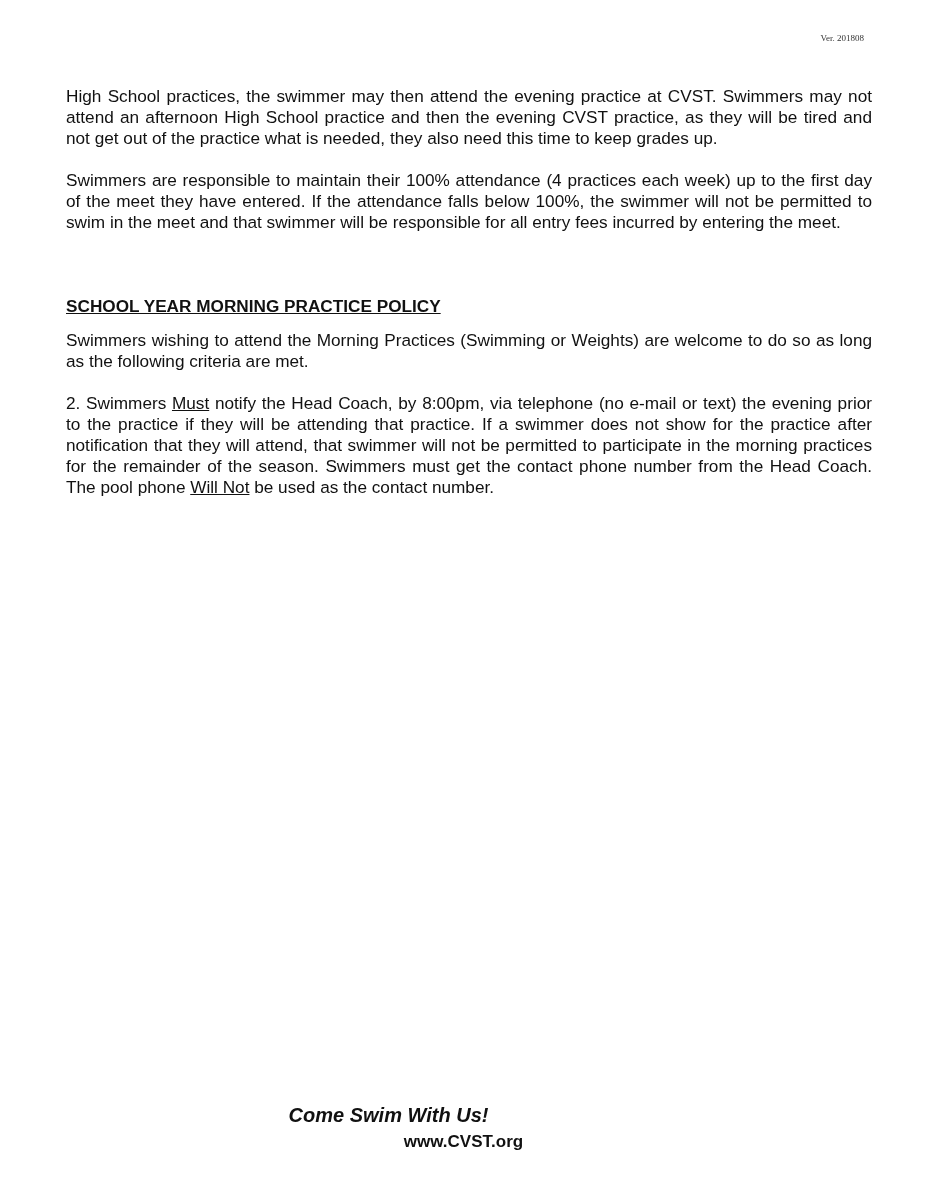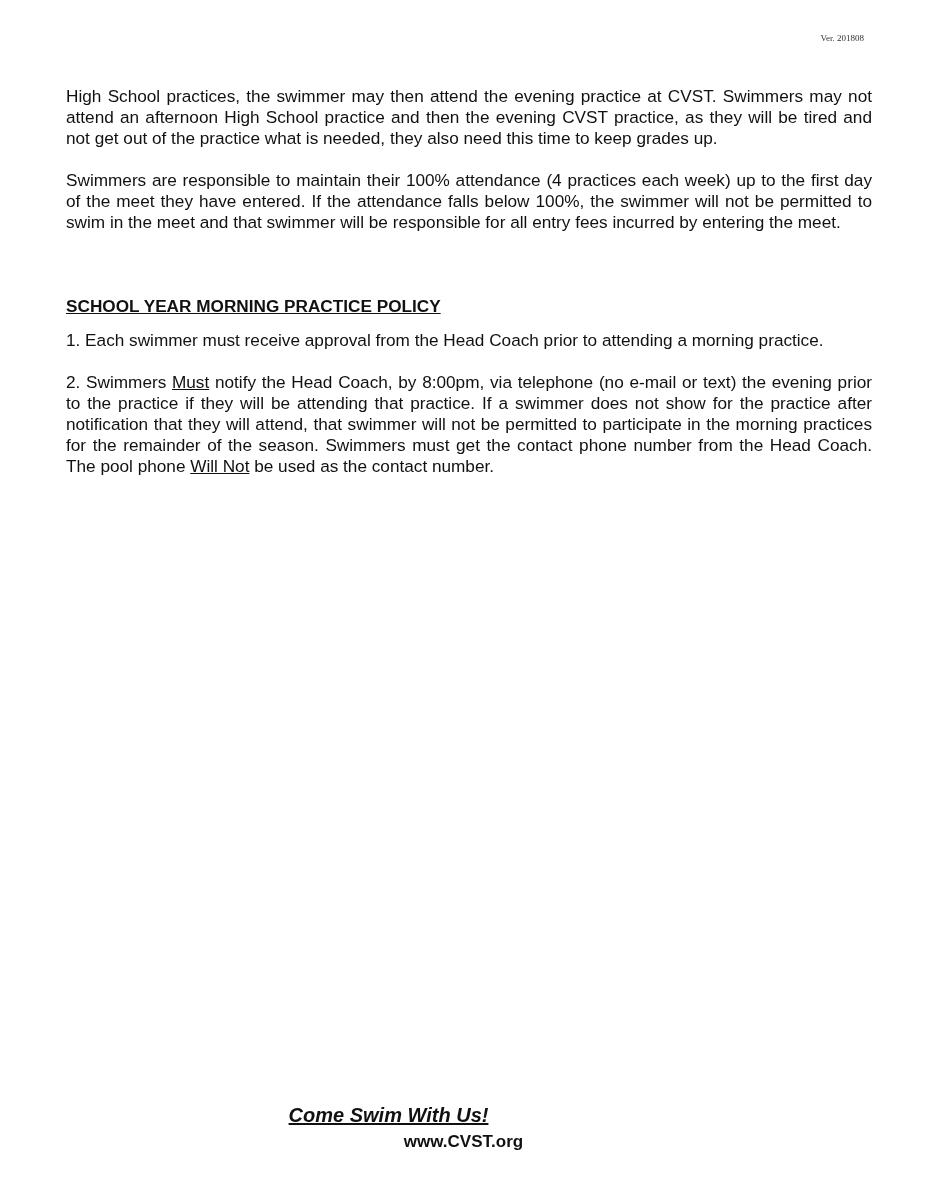--- a/index.html
+++ b/index.html
@@ -4,35 +4,35 @@
 <style>
   html, body { margin: 0; padding: 0; background: #ffffff; }
   body { width: 927px; height: 1200px; position: relative; overflow: hidden; color: #111; }
   .version { position: absolute; top: 33px; right: 63px; font-family: "Liberation Serif", serif; font-size: 9px; color: #333; }
   .content { position: absolute; left: 66px; top: 86px; width: 806px; font-family: Liberation Sans, sans-serif; font-size: 17.2px; line-height: 21px; }
   .p { margin: 0 0 21px 0; text-align: justify; }
   .heading { font-weight: bold; text-decoration: underline; margin: 0 0 13px 0; }
   .spacer { height: 42px; }
   .u { text-decoration: underline; }
   .footer { position: absolute; left: 0; width: 927px; text-align: center; font-family: "Liberation Sans", sans-serif; font-weight: bold; }
-  .footer .slogan { position: absolute; top: 1104px; width: 777px; font-size: 20px; font-style: italic; text-decoration: underline; }
+  .footer .slogan { position: absolute; top: 1104px; width: 777px; font-size: 20px; font-style: italic; }
   .footer .url { position: absolute; top: 1132px; width: 927px; font-size: 17px; }
 </style>
 </head>
 <body>
 
 <div class="version">Ver. 201808</div>
 
 <div class="content">
   <p class="p">High School practices, the swimmer may then attend the evening practice at CVST.  Swimmers may not attend an afternoon High School practice and then the evening CVST practice, as they will be tired and not get out of the practice what is needed, they also need this time to keep grades up.</p>
   <p class="p">Swimmers are responsible to maintain their 100% attendance (4 practices each week) up to the first day of the meet they have entered.  If the attendance falls below 100%, the swimmer will not be permitted to swim in the meet and that swimmer will be responsible for all entry fees incurred by entering the meet.</p>
 
   <div class="spacer"></div>
 
   <p class="heading">SCHOOL YEAR MORNING PRACTICE POLICY</p>
-  <p class="p">1.  Each swimmer must receive approval from the Head Coach prior to attending a morning practice.</p>
+  <p class="p">Swimmers wishing to attend the Morning Practices (Swimming or Weights) are welcome to do so as long as the following criteria are met.</p>
   <p class="p"><span>2.  Swimmers </span><span class="u">Must</span><span> notify the Head Coach, by 8:00pm, via telephone (no e-mail or text) the evening prior to the practice if they will be attending that practice.  If a swimmer does not show for the practice after notification that they will attend, that swimmer will not be permitted to participate in the morning practices for the remainder of the season.  Swimmers must get the contact phone number from the Head Coach.  The pool phone </span><span class="u">Will Not</span><span> be used as the contact number.</span></p>
 </div>
 
 <div class="footer">
   <div class="slogan">Come Swim With Us!</div>
   <div class="url">www.CVST.org</div>
 </div>
 
 </body></html>

